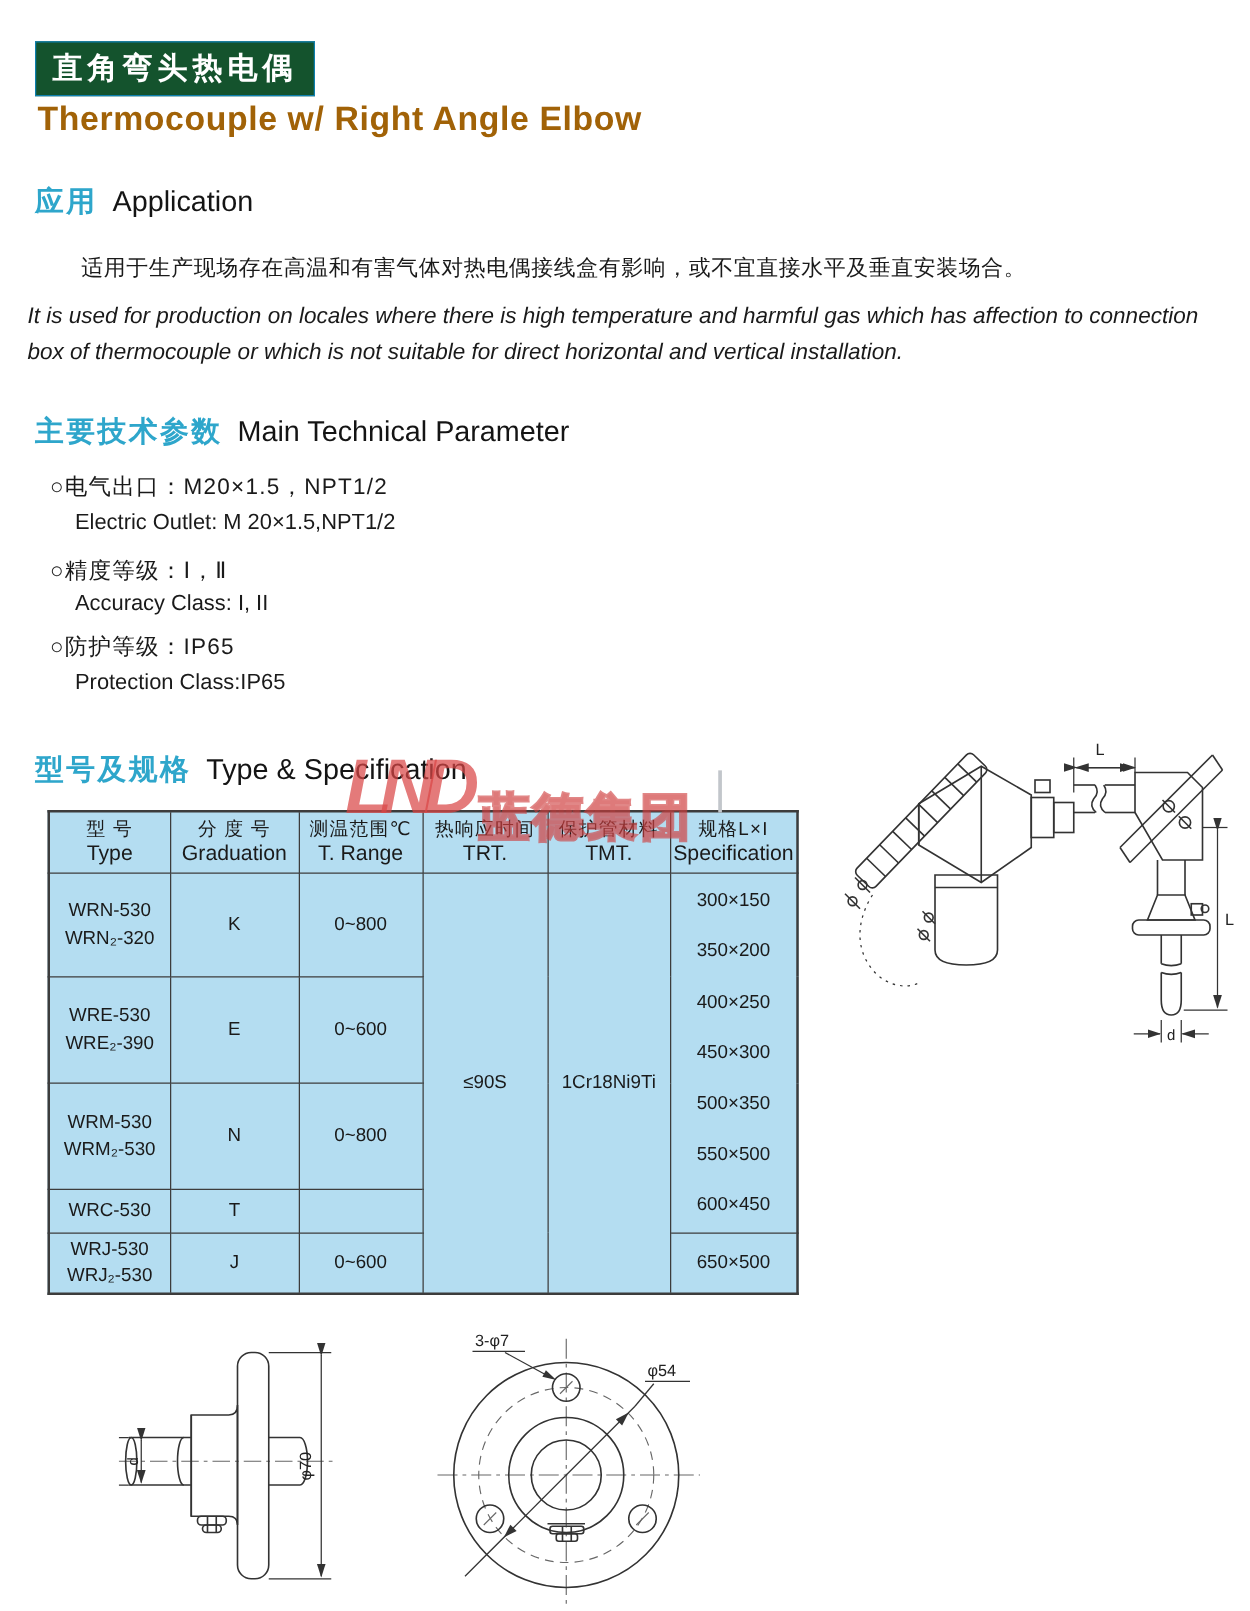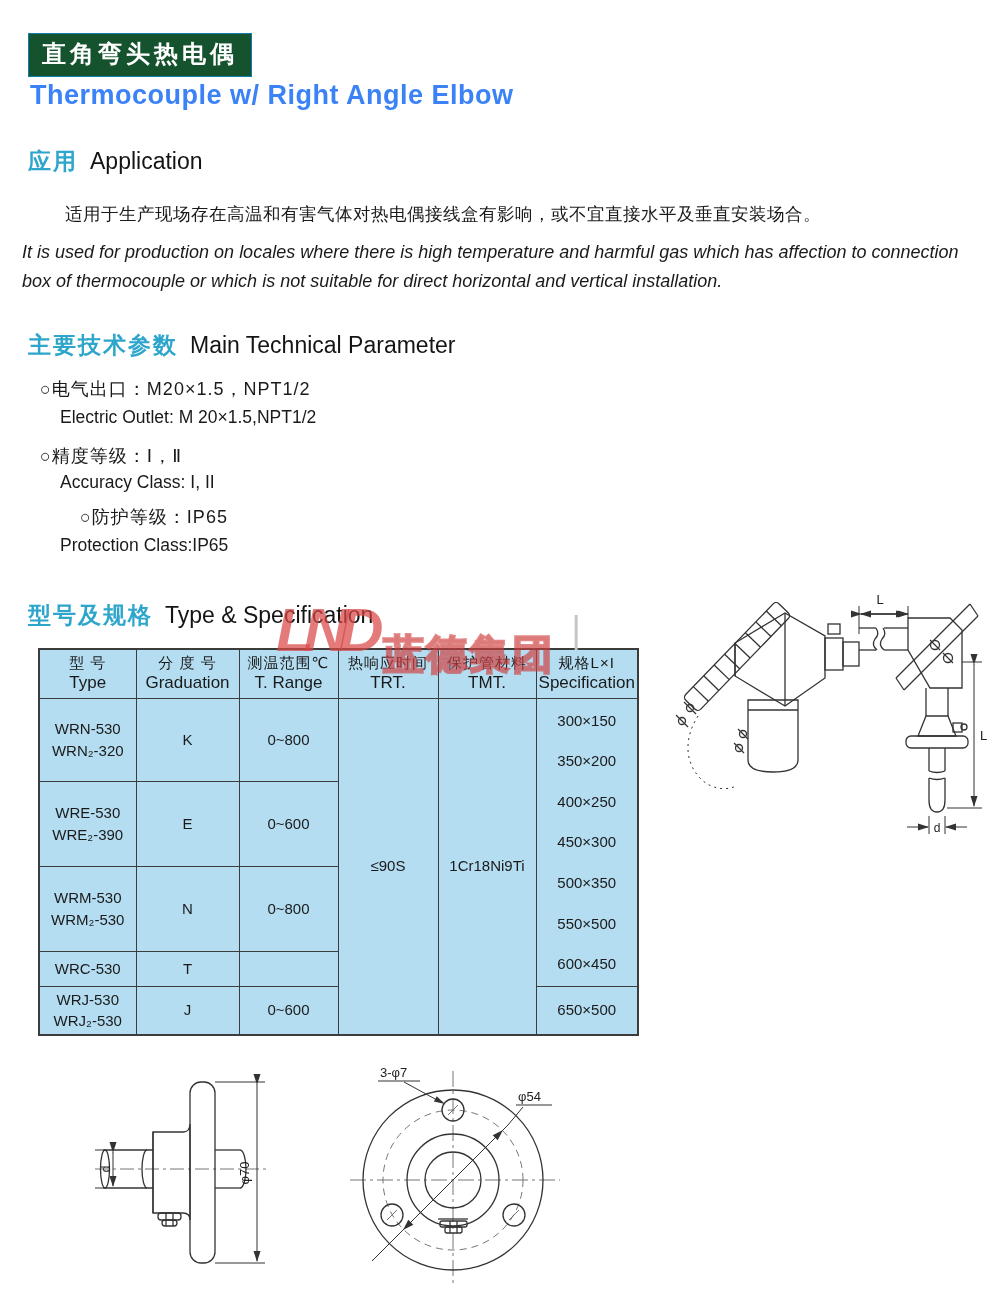--- a/index.html
+++ b/index.html
@@ -4,21 +4,21 @@
 <style>
   html,body{margin:0;padding:0;}
   body{
     width:1000px;height:1289px;position:relative;background:#ffffff;
     font-family:"Liberation Sans","DejaVu Sans",sans-serif;color:#1a1a1a;overflow:hidden;
   }
   .abs{position:absolute;}
   
   .tag{left:28px;top:33px;background:#14532d;color:#ffffff;font-size:24px;font-weight:bold;
        padding:4px 13px 6px 13px;letter-spacing:4px;border:1px solid #0d7fae;z-index:1;}
-  .doc-title{left:30px;top:80px;font-size:27px;font-weight:bold;letter-spacing:0.5px;color:#3b82f6;}
+  .doc-title{left:30px;top:80px;font-size:27px;font-weight:bold;letter-spacing:0.5px;color:#a16207;}
   .sec-head{font-size:23px;white-space:nowrap;}
   .sec-head .zh{color:#2ea6cb;font-weight:bold;letter-spacing:2px;}
   .sec-head .en{color:#141414;margin-left:12px;font-weight:normal;}
   .para-zh{left:30px;top:202px;width:940px;font-size:17.5px;text-indent:2em;letter-spacing:0.5px;}
   .para-en{left:22px;top:238px;width:952px;font-size:18px;line-height:1.6;font-style:italic;}
   .param-zh{left:40px;font-size:18px;letter-spacing:1px;}
   .param-en{left:60px;font-size:17.5px;}
   
   .watermark{left:276px;top:594px;height:72px;display:flex;align-items:center;z-index:2;pointer-events:none;}
   .wm-logo{font-size:62px;font-weight:900;font-style:italic;color:rgba(217,70,70,0.72);letter-spacing:-10px;line-height:1;}
@@ -58,21 +58,21 @@
 <div class="abs para-zh">适用于生产现场存在高温和有害气体对热电偶接线盒有影响，或不宜直接水平及垂直安装场合。</div>
 <div class="abs para-en">It is used for production on locales where there is high temperature and harmful gas which has  affection to connection box of thermocouple or which is not suitable for direct  horizontal and vertical installation.</div>
 
 <div class="abs sec-head" style="left:28px;top:330px;">
   <span class="zh">主要技术参数</span><span class="en">Main Technical Parameter</span>
 </div>
 <div class="abs param-zh" style="top:377px;">○电气出口：M20×1.5，NPT1/2</div>
 <div class="abs param-en" style="top:407px;">Electric Outlet: M 20×1.5,NPT1/2</div>
 <div class="abs param-zh" style="top:444px;">○精度等级：Ⅰ，Ⅱ</div>
 <div class="abs param-en" style="top:472px;">Accuracy Class: I, II</div>
-<div class="abs param-zh" style="top:505px;margin-left:40px;">○防护等级：IP65</div>
+<div class="abs param-zh" style="top:505px;">○防护等级：IP65</div>
 <div class="abs param-en" style="top:535px;">Protection Class:IP65</div>
 
 <div class="abs sec-head" style="left:28px;top:600px;">
   <span class="zh">型号及规格</span><span class="en">Type &amp; Specification</span>
 </div>
 
 <div class="abs watermark">
   <span class="wm-logo">LND</span>
   <span class="wm-brand">蓝德集团</span>
   <span class="wm-div">|</span>

